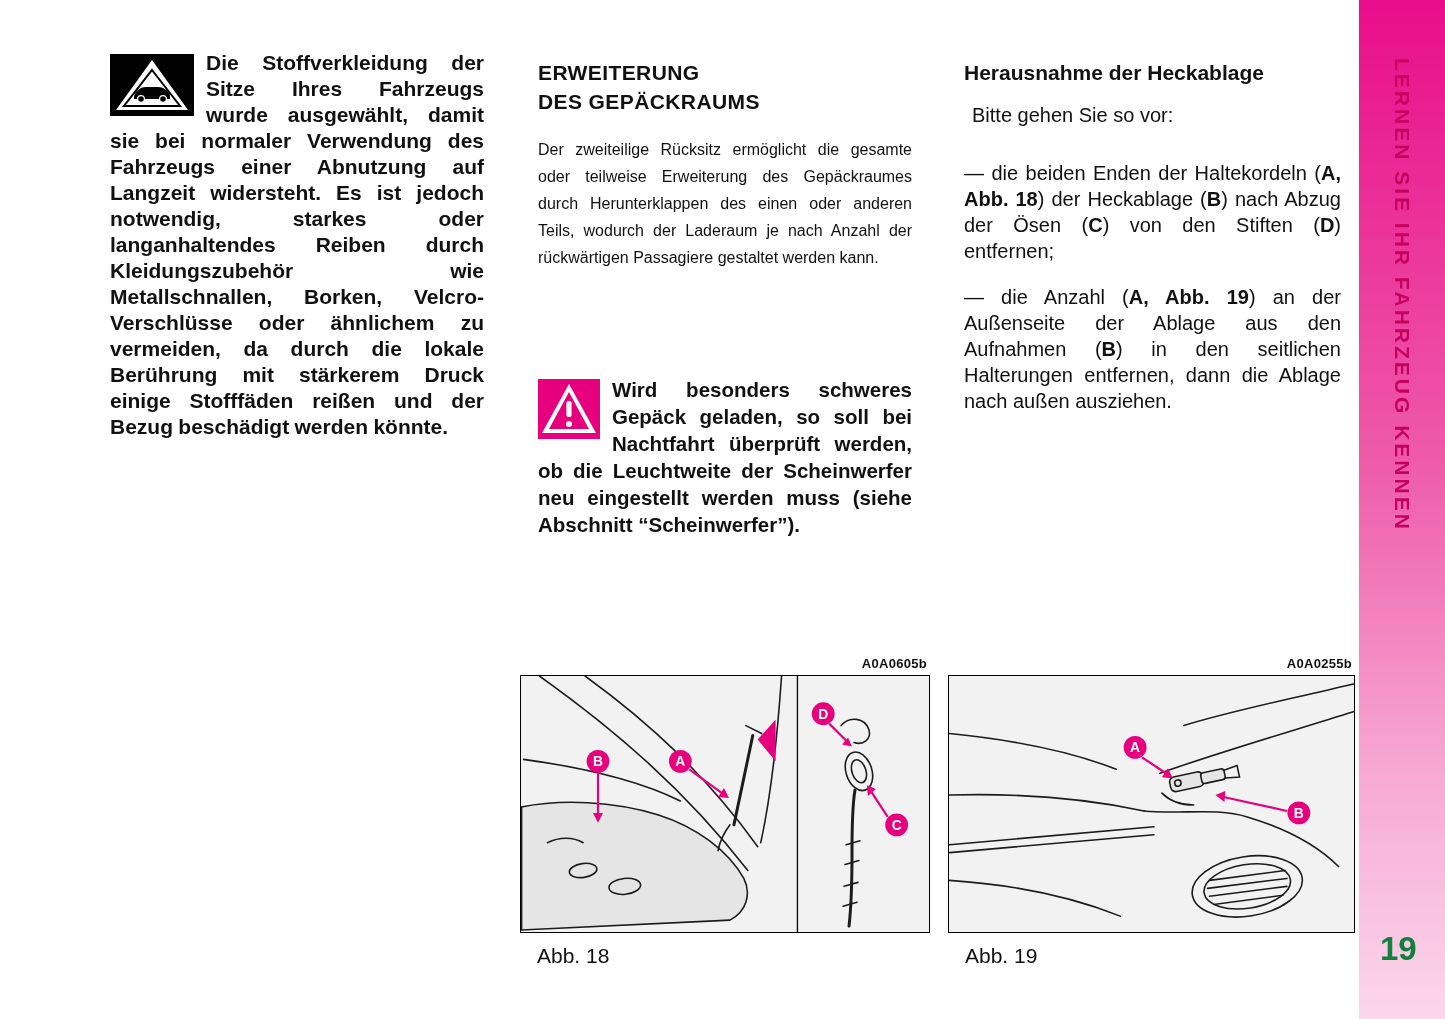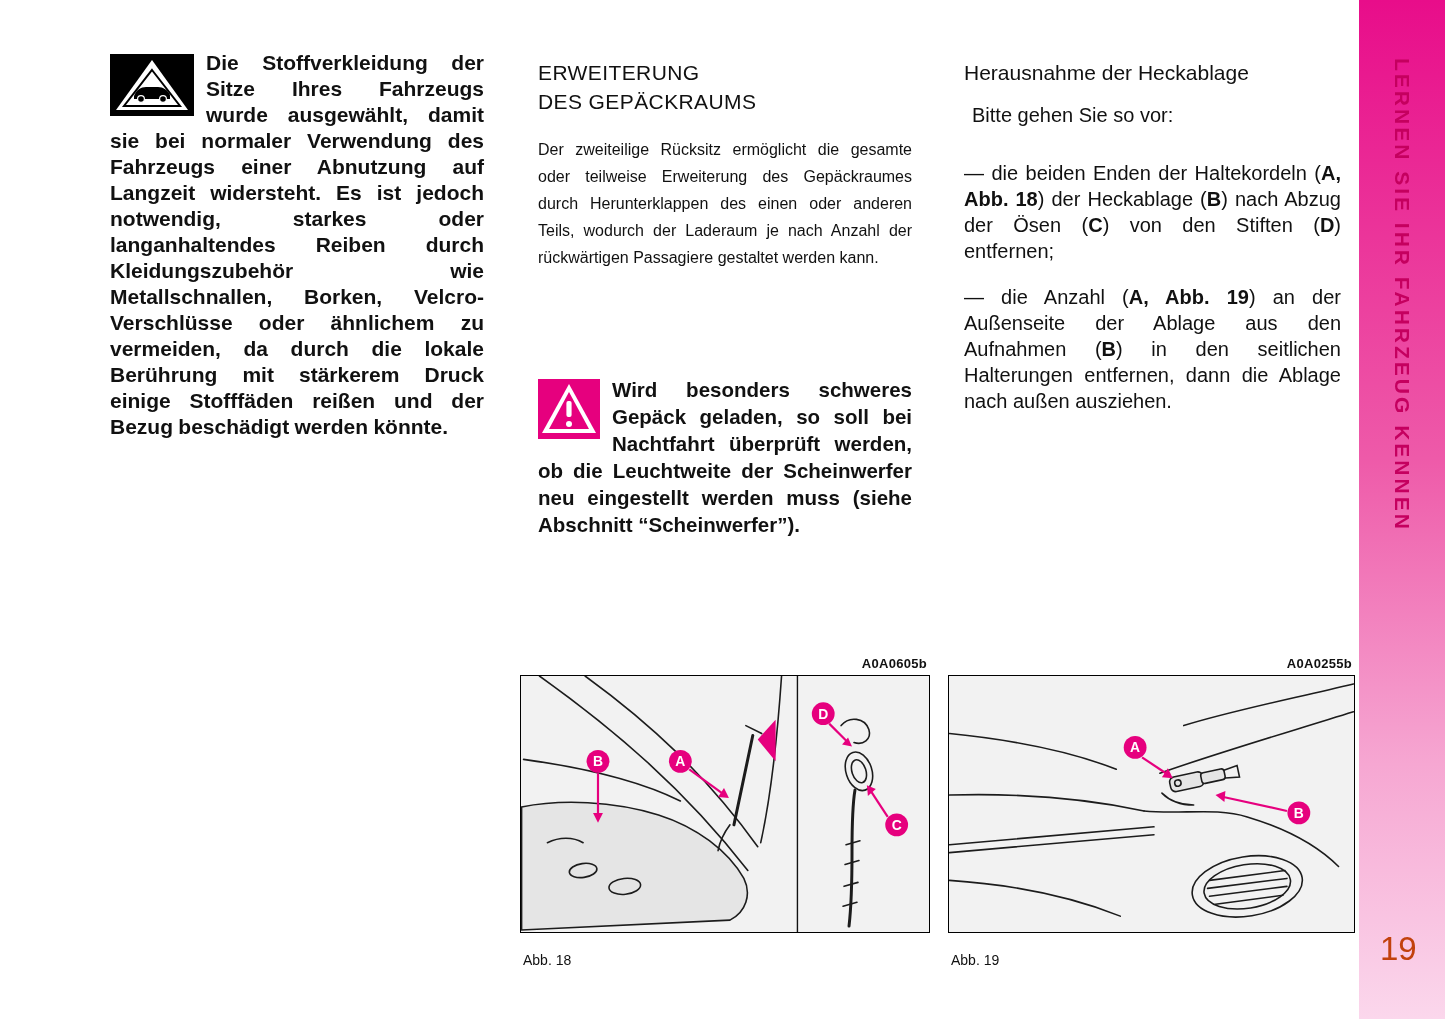--- a/index.html
+++ b/index.html
@@ -15,62 +15,62 @@
   .main-title{ font-size:31px; font-weight:bold; letter-spacing:.5px; margin:0 0 50px 0; }
   .warn-car{
     float:left; width:84px; height:62px; margin:4px 12px 6px 0;
   }
   .bold-par{
     font-size:21px; font-weight:bold; line-height:26px; text-align:justify;
     margin:0; word-spacing:-.5px;
   }
 
   .col2{ position:absolute; left:538px; top:58px; width:374px; }
-  .h2{ font-size:21px; font-weight:normal; line-height:29px; letter-spacing:.4px; margin:0 0 20px 0; }
+  .h2{ font-size:21px; font-weight:bold; line-height:29px; letter-spacing:.4px; margin:0 0 20px 0; }
   .reg-par{ font-size:16px; line-height:27px; text-align:justify; margin:0; }
 
   .col2-warn{ position:absolute; left:538px; top:376px; width:374px; }
   .warn-excl{ float:left; width:62px; height:60px; margin:3px 12px 5px 0; }
   .bold-par2{
     font-size:20.5px; font-weight:bold; line-height:27px; text-align:justify; margin:0;
   }
 
   .col3{ position:absolute; left:964px; top:60px; width:394px; font-size:20px; line-height:26px; }
-  .h3{ font-size:21px; font-weight:normal; margin:0 0 16px 0; }
+  .h3{ font-size:21px; font-weight:bold; margin:0 0 16px 0; }
   .intro{ margin:0 0 32px 0; padding-left:8px; }
   .step{ text-align:justify; margin:0 17px 20px 0; }
   .step b{ font-weight:bold; }
 
   
   .figure{ position:absolute; border:1px solid #000; background:#f2f2f2; }
   .fig18{ left:520px; top:675px; width:410px; height:258px; }
   .fig19{ left:948px; top:675px; width:407px; height:258px; }
   .fig-code{ position:absolute; top:-20px; right:2px; font-size:13px; font-weight:bold; letter-spacing:.3px;text-align:center; }
-  .fig-caption{ position:absolute; bottom:-36px; left:2px; font-size:14px; }
+  .fig-caption{ position:absolute; bottom:-36px; left:16px; font-size:21px; }
   .figure svg{ display:block; width:100%; height:100%; }
   .art{ stroke:#1c1c1c; fill:none; stroke-width:1.6; stroke-linecap:round; }
   .art-fill{ stroke:#1c1c1c; fill:#e5e5e5; stroke-width:1.6; }
   .cord{ stroke:#1c1c1c; fill:none; stroke-width:3; stroke-linecap:round; }
   .lead{ stroke:var(--accent); stroke-width:2.2; fill:none; }
   .ah{ fill:var(--accent); stroke:none; }
   .lbl-circle{ fill:var(--accent); stroke:none; }
   .lbl-text{ font:bold 14px "Liberation Sans", sans-serif; fill:#fff; text-anchor:middle; }
 
   
   .side-band{
     position:absolute; right:0; top:0; width:86px; height:1019px;
     background:linear-gradient(180deg,#e80d8a 0%, #ee5aa9 45%, #f6a7d2 75%, #fbd7ec 100%);
   }
   .side-text{
     position:absolute; top:58px; left:50%; transform:translateX(-50%);
     writing-mode:vertical-rl; font-size:21px; font-weight:bold; letter-spacing:3px;
     color:#c5005f; white-space:nowrap;
   }
   .page-num{
-    position:absolute; left:1380px; top:930px; font-size:33px; font-weight:normal; color:#c2410c; z-index:5;
+    position:absolute; left:1380px; top:930px; font-size:33px; font-weight:bold; color:#15803d; z-index:5;
   }
 </style>
 </head>
 <body>
 
 <div class="page">
 
   <div class="col1">
 
     <p class="bold-par">

